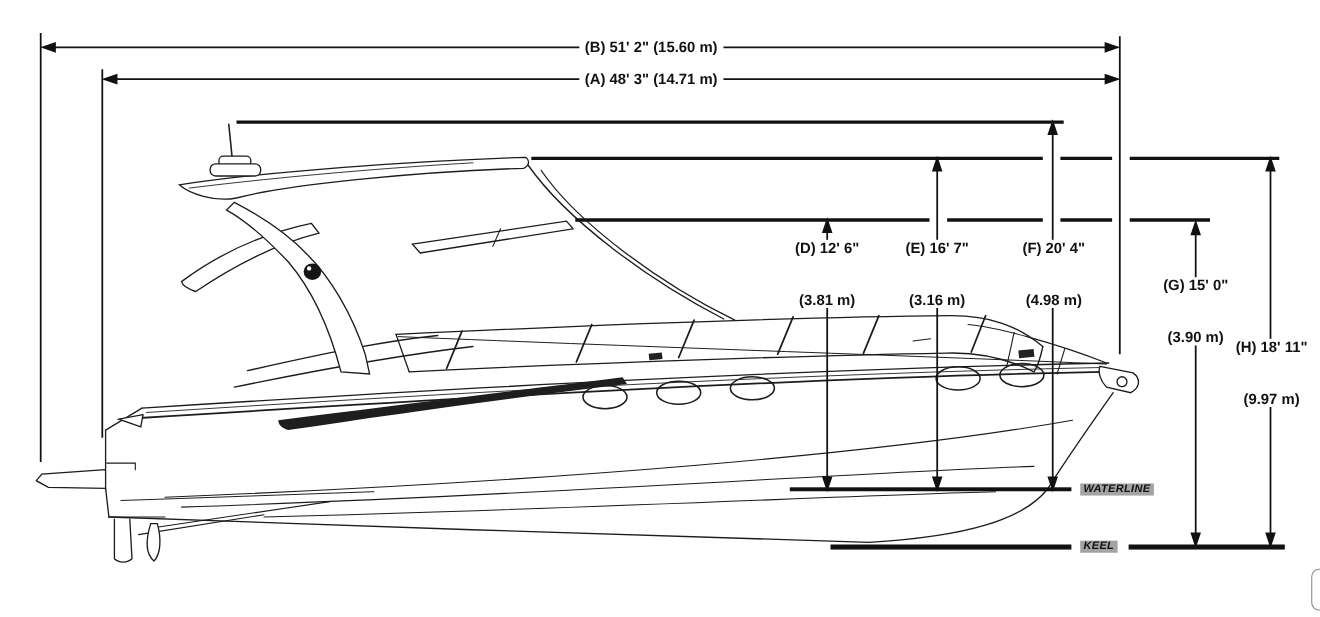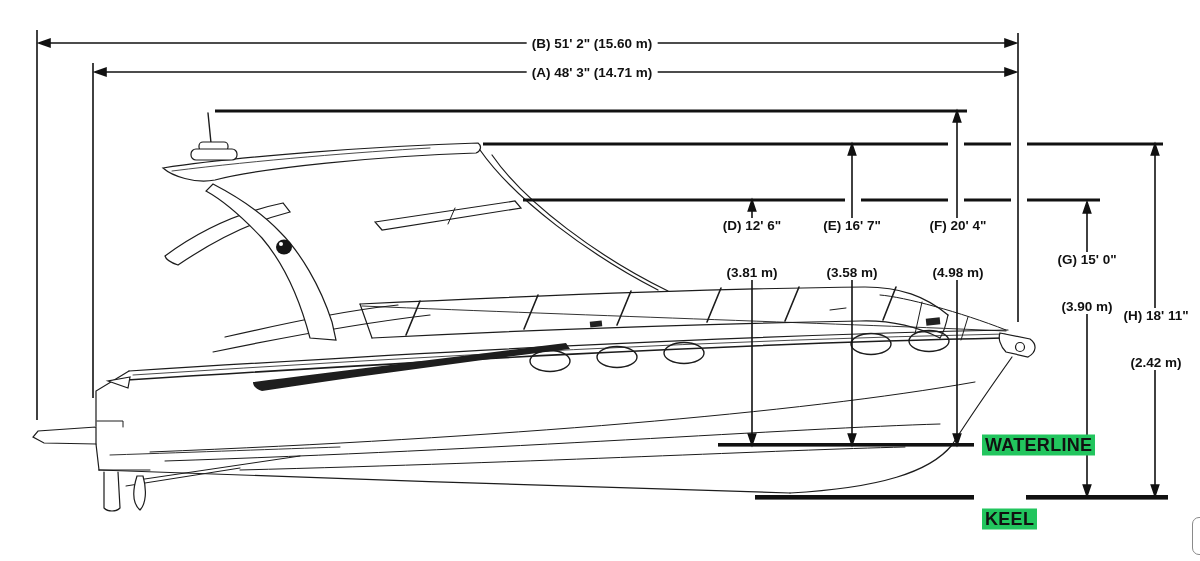--- a/index.html
+++ b/index.html
@@ -9,22 +9,22 @@
   }
   #stage svg{position:absolute;left:0;top:0;}
   .dim-label{
     position:absolute;transform:translate(-50%,-50%);
     background:#fff;color:#111;font-weight:700;font-size:13.5px;
     white-space:nowrap;padding:0 5px;line-height:15px;text-align:center;
   }
   .dim-label .l2{display:block;margin-top:32px;}
   .ref-label{
     position:absolute;transform:translateY(-50%);
-    background:#22c55e;color:#111;font-weight:700;font-size:18px;
-    letter-spacing:.3px;white-space:nowrap;padding:0 3px;
+    background:#a3a3a3;color:#111;font-weight:700;font-size:10px;
+    letter-spacing:.3px;white-space:nowrap;padding:0 3px;font-style:italic;
   }
   .partial-button{
     position:absolute;left:1192px;top:517px;width:32px;height:36px;
     border:1.5px solid #8a8a8a;border-radius:7px;background:#fff;
   }
 </style>
 </head>
 <body>
 
 <div id="stage">
@@ -188,36 +188,36 @@
 
   <div class="dim-label" style="left:592px;top:72px;">(A) 48' 3" (14.71 m)</div>
 
   <div class="dim-label" style="left:752px;top:249px;">
     <span>(D) 12' 6"</span>
     <span class="l2">(3.81 m)</span>
   </div>
 
   <div class="dim-label" style="left:852px;top:249px;">
     <span>(E) 16' 7"</span>
-    <span class="l2">(3.58 m)</span>
+    <span class="l2">(3.16 m)</span>
   </div>
 
   <div class="dim-label" style="left:958px;top:249px;">
     <span>(F) 20' 4"</span>
     <span class="l2">(4.98 m)</span>
   </div>
 
   <div class="dim-label" style="left:1087px;top:283px;">
     <span>(G) 15' 0"</span>
     <span class="l2">(3.90 m)</span>
   </div>
 
   <div class="dim-label" style="left:1156px;top:339px;">
     <span>(H) 18' 11"</span>
-    <span class="l2">(2.42 m)</span>
+    <span class="l2">(9.97 m)</span>
   </div>
 
   <div class="ref-label" style="left:982px;top:445px;">WATERLINE</div>
 
-  <div class="ref-label" style="left:982px;top:519px;">KEEL</div>
+  <div class="ref-label" style="left:982px;top:497px;">KEEL</div>
 
   <div class="partial-button"></div>
 </div>
 
 </body></html>

